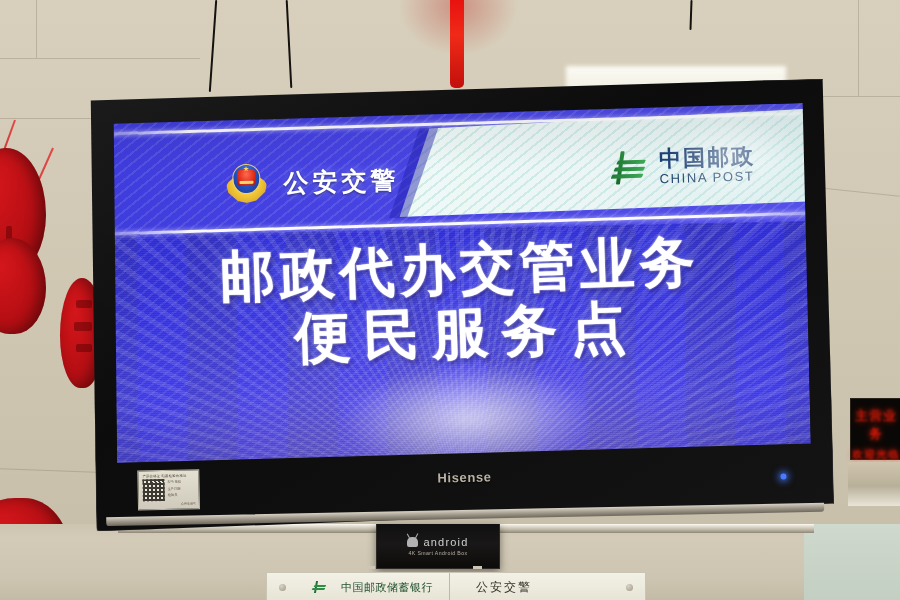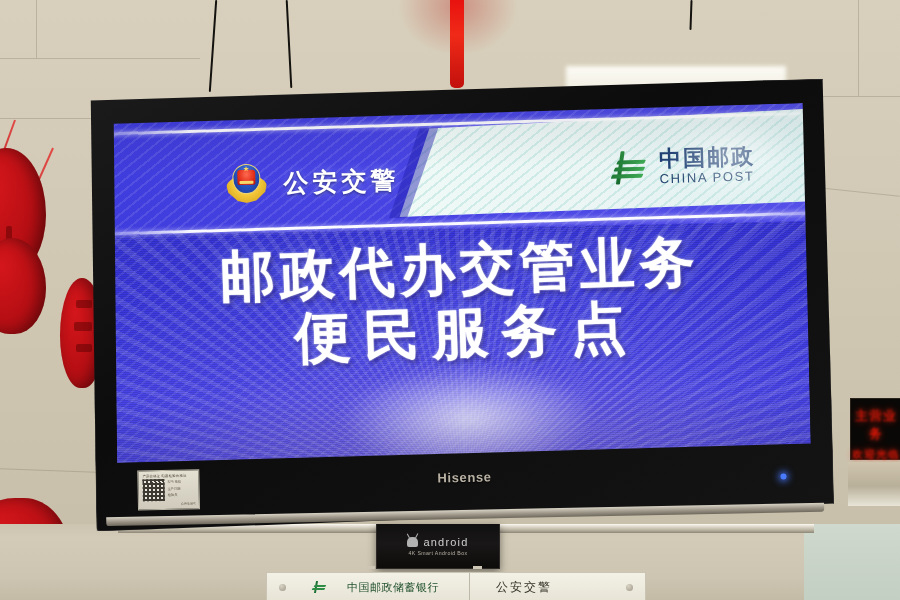--- a/index.html
+++ b/index.html
@@ -336,22 +336,22 @@
   #box-feet i:nth-child(2){ right:4px; }
 
   
   #counter-sign {
     position:absolute; left:266px; top:572px; width:380px; height:30px;
     background:linear-gradient(180deg,#f3f1e6,#e7e4d6);
     border:1px solid #c9c4b3;
     display:flex; align-items:center;
   }
   #sign-left {
-    flex:0 0 auto; display:flex; align-items:center; gap:20px; padding-left:44px;
-    border-right:1px solid #bdb8a7; padding-right:30px; height:100%;
+    flex:0 0 auto; display:flex; align-items:center; gap:14px; padding-left:44px;
+    border-right:1px solid #bdb8a7; padding-right:16px; height:100%;
   }
   #sign-mark { position:relative; width:16px; height:13px; }
   #sign-mark i {
     position:absolute; display:block; height:1.8px; border-radius:1px; background:#2f8c45;
   }
   #sign-mark i:nth-child(1){ left:5px; top:1px; width:11px; transform:skewX(-28deg); }
   #sign-mark i:nth-child(2){ left:3px; top:4px; width:12px; transform:skewX(-28deg); }
   #sign-mark i:nth-child(3){ left:1px; top:7px; width:13px; transform:skewX(-28deg); }
   #sign-mark b {
     position:absolute; left:4px; top:0; width:1.8px; height:12px; background:#1f7235; transform:skewX(-10deg);

